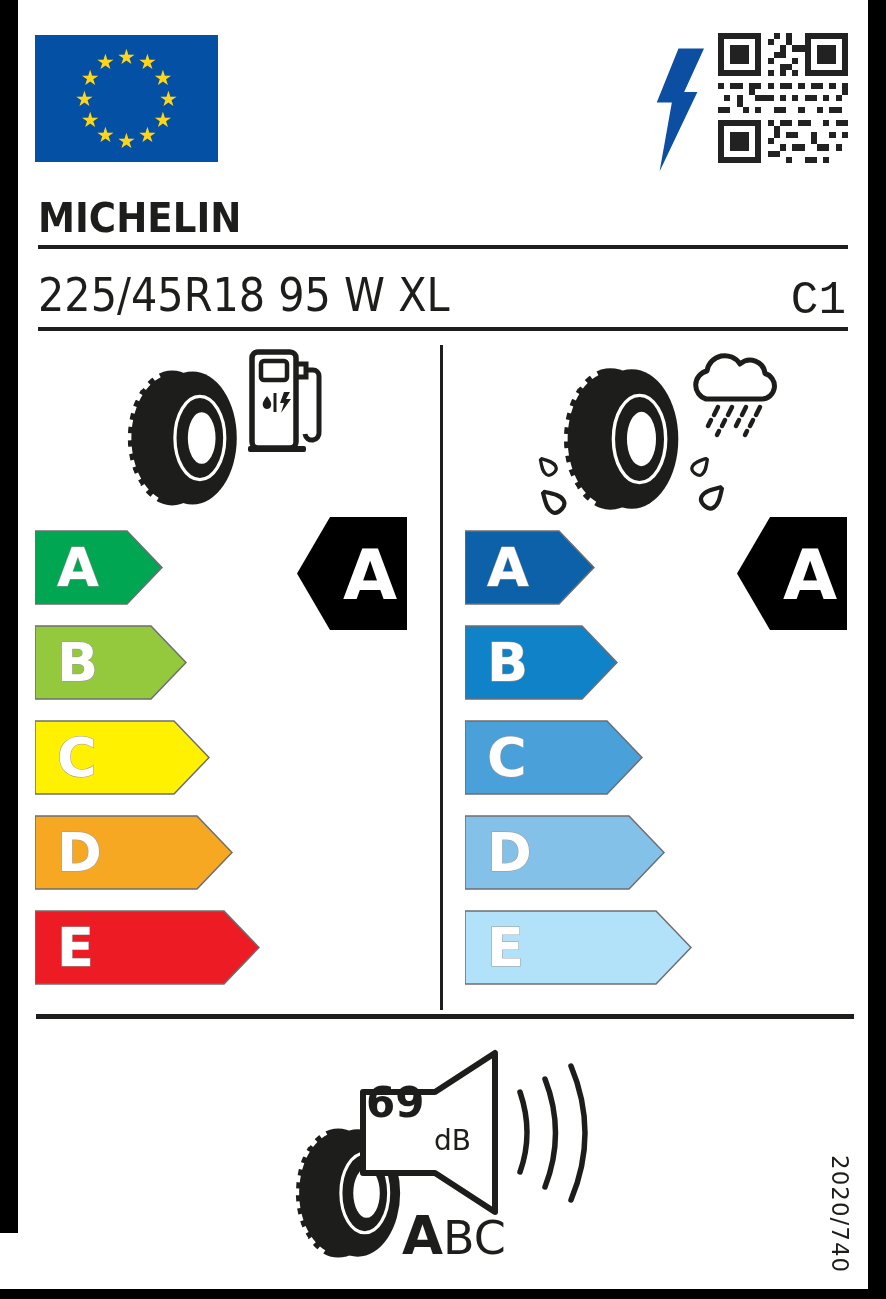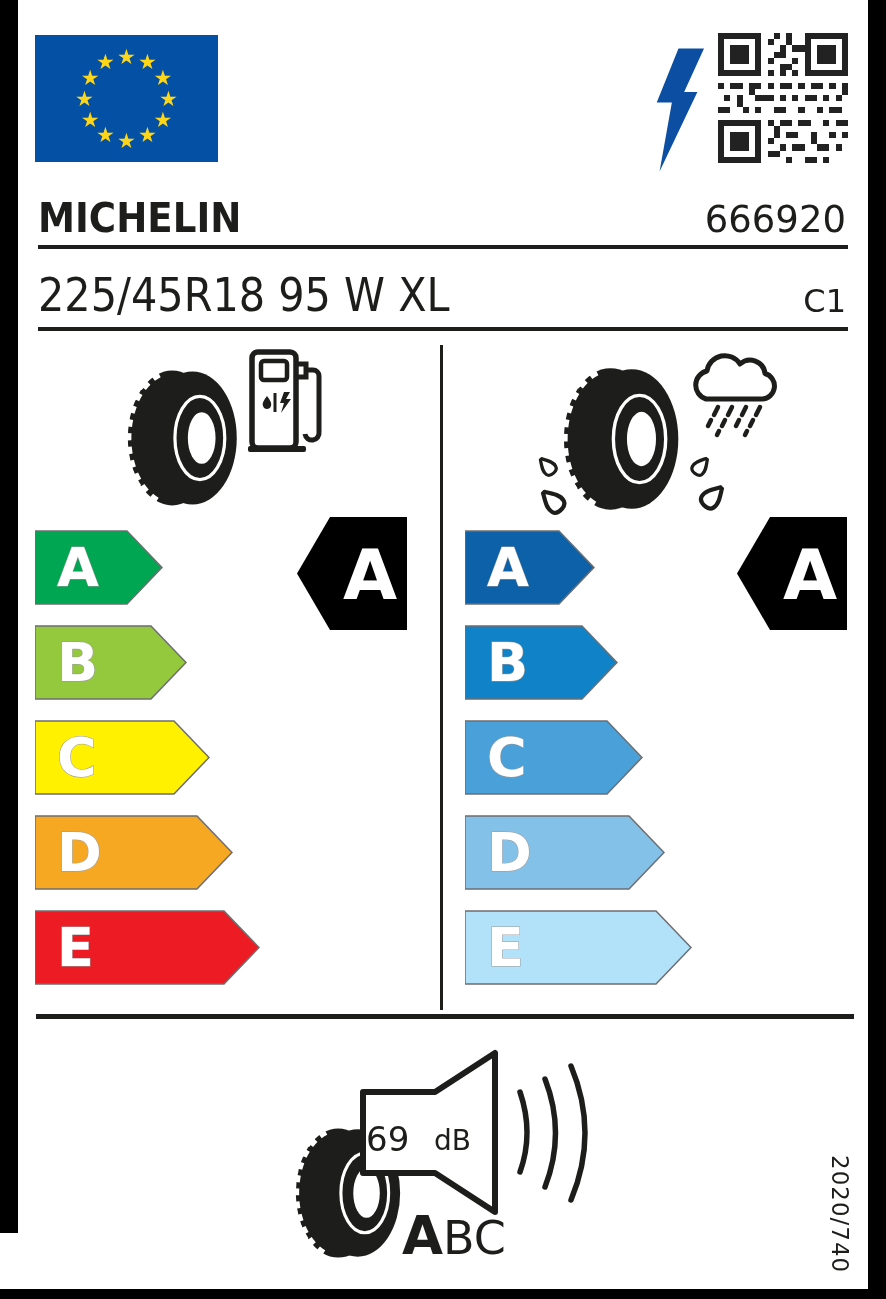--- a/index.html
+++ b/index.html
@@ -21,21 +21,21 @@
   .bolt-svg{left:652px;top:46px;}
   .qr{left:718px;top:33px;width:130px;height:130px;}
   
   .brand{left:38px;top:198px;font-size:40px;line-height:40px;font-weight:bold;
     transform:scaleX(.93);transform-origin:left;letter-spacing:0px;}
   .artnum{right:40px;top:200px;font-size:37px;line-height:40px;}
   .rule{background:#1d1d1b;}
   .rule1{left:38px;top:245px;width:810px;height:4px;}
   .tiresize{left:38px;top:272px;font-size:46px;line-height:46px;
     transform:scaleX(.9);transform-origin:left;white-space:nowrap;}
-  .tireclass{right:40px;top:281px;font-size:32px;line-height:40px;}
+  .tireclass{right:40px;top:281px;font-size:46px;line-height:40px;font-family:Liberation Mono, monospace;}
   .rule2{left:38px;top:327px;width:810px;height:4px;}
   .rule3{left:36px;top:1014px;width:818px;height:5px;}
   .vdivider{left:440px;top:345px;width:3px;height:665px;background:#1d1d1b;}
   
   .fuel-tire{left:126px;top:366px;}
   .fuel-pump{left:248px;top:346px;}
   .wet-group{left:530px;top:355px;}
   .rain-cloud{left:682px;top:346px;}
   
   .scale{top:530px;}
@@ -44,21 +44,21 @@
   .scale svg{display:block;margin-bottom:20px;}
   .arrow-letter{font-weight:bold;font-size:54px;fill:#fff;stroke:#9a9a9a;stroke-width:1;
     paint-order:stroke fill;font-family:"DejaVu Sans","Liberation Sans",sans-serif;}
   .ind{top:517px;}
   .ind-fuel{left:297px;}
   .ind-wet{left:737px;}
   .ind-letter{font-weight:bold;font-size:70px;fill:#fff;
     font-family:"DejaVu Sans","Liberation Sans",sans-serif;}
   
   .noise-svg{left:288px;top:1042px;}
-  .noise-value{left:366px;top:1116px;font-size:34px;line-height:46px;font-weight:normal;}
+  .noise-value{left:366px;top:1080px;font-size:42px;line-height:46px;font-weight:bold;}
   .noise-unit{left:434px;top:1118px;font-size:28px;line-height:46px;}
   .noise-class{left:402px;top:1208px;display:flex;align-items:baseline;}
   .noise-class .big{font-size:53px;line-height:56px;font-weight:bold;}
   .noise-class .rest{font-size:46px;line-height:56px;font-weight:normal;}
   
   .regulation{left:827px;top:1155px;writing-mode:vertical-rl;font-size:23px;
     letter-spacing:1px;color:#1d1d1b;}
 </style>
 </head>
 <body>
@@ -121,21 +121,20 @@
       <path d="M9 0h1v1h-1zM11 0h1v2h-1zM8 1h1v1h-1zM10 2h1v1h-1zM12 2h2v1h-2zM9 3h2v1h-2zM12 4h1v1h-1zM8 4h1v1h-1zM10 5h2v1h-2z"></path>
       <path d="M0 8h1v1h-1zM2 8h2v1h-2zM5 8h1v2h-1zM8 8h1v1h-1zM10 8h2v1h-2zM13 8h1v1h-1zM15 8h2v1h-2zM18 8h1v1h-1zM20 8h1v2h-1z"></path>
       <path d="M1 10h1v1h-1zM3 10h1v2h-1zM7 10h2v1h-2zM10 10h1v1h-1zM12 10h1v1h-1zM14 10h2v1h-2zM17 10h1v1h-1zM19 10h1v1h-1z"></path>
       <path d="M0 12h2v1h-2zM4 12h1v1h-1zM6 12h1v1h-1zM9 12h2v1h-2zM13 12h1v1h-1zM16 12h1v1h-1zM18 12h2v1h-2z"></path>
       <path d="M8 14h1v1h-1zM10 14h2v1h-2zM13 14h2v1h-2zM17 14h1v1h-1zM19 14h2v1h-2zM9 15h1v2h-1zM11 16h2v1h-2zM15 16h1v2h-1zM18 16h1v1h-1zM20 16h1v1h-1z"></path>
       <path d="M8 17h1v1h-1zM10 18h1v1h-1zM12 18h2v1h-2zM16 18h2v1h-2zM19 18h1v1h-1zM8 19h2v1h-2zM11 20h1v1h-1zM14 20h2v1h-2zM17 20h1v1h-1z"></path>
     </g>
   </svg>
 
   <div class="abs brand">MICHELIN</div>
-  <div class="abs artnum">666920</div>
   <div class="abs rule rule1"></div>
 
   <div class="abs tiresize">225/45R18 95 W XL</div>
   <div class="abs tireclass">C1</div>
   <div class="abs rule rule2"></div>
 
   <div>
     <svg class="abs fuel-tire" width="120" height="144" viewBox="0 0 130 150">
         <use href="#sym-tire"></use>
       </svg>

